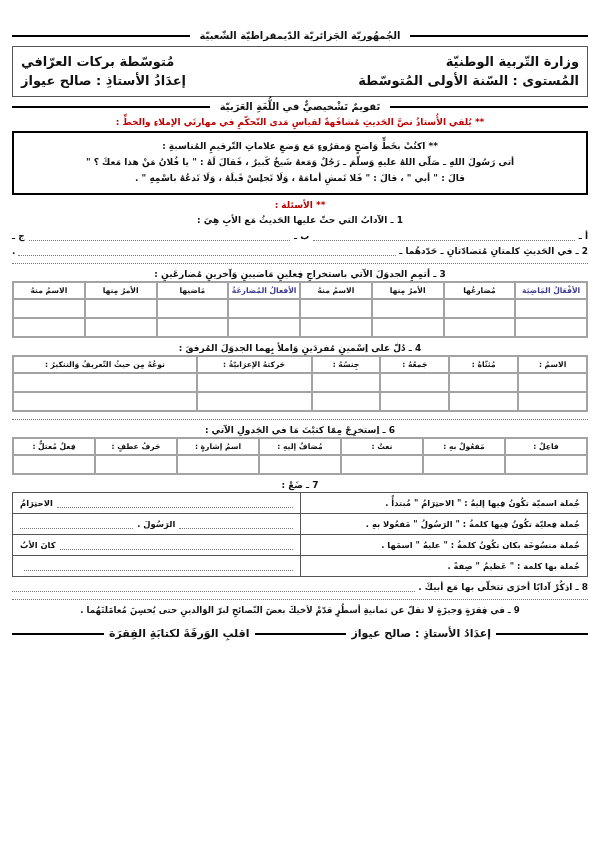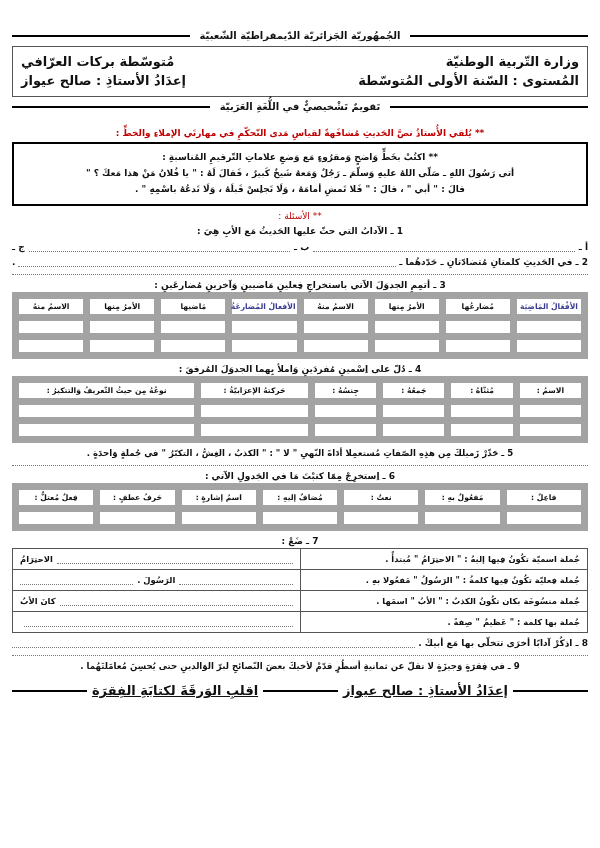--- a/index.html
+++ b/index.html
@@ -41,23 +41,23 @@
   }
   .hdr-row {
     display: flex; justify-content: space-between; align-items: baseline;
     padding: 2px 0;
   }
   .hdr-row > div { font-size: 13px; font-weight: bold; white-space: nowrap; }
 
   
   .red-line {
     color: #c00000; font-weight: bold; font-size: 9px;
-    text-align: center; margin: 16px 0 4px 0;
-  }
-  .red-word { color: #c00000; font-weight: normal; }
+    text-align: center; margin: 5px 0 4px 0;
+  }
+  .red-word { color: #c00000; font-weight: bold; }
 
   
   .hadith-box {
     border: 2px solid #000;
     padding: 6px 9px 7px 9px;
   }
   .hadith-box .l {
     text-align: right; font-size: 9px; font-weight: bold;
     line-height: 1.75; white-space: nowrap;
   }
@@ -87,21 +87,21 @@
   }
   .inline-q .t { flex: 0 0 auto; white-space: nowrap; }
   .inline-q .fill { flex: 1 1 auto; border-bottom: 1px dotted #777; height: 9px; }
 
   
   table.grid {
     width: 100%; border-collapse: collapse; table-layout: fixed;
     margin: 2px 0 2px 0;
   }
   table.grid th, table.grid td {
-    border: 7px solid #a3a3a3;
+    border: 2px solid #a3a3a3;
     text-align: center; vertical-align: middle;
     font-weight: bold;
     padding: 3px 1px;
   }
   table.grid th { font-size: 7.6px; height: 17px; white-space: nowrap; }
   table.grid td { height: 19px; }
   th.accent { color: #3b3b8f; }
 
   
   table.t7 { width: 100%; border-collapse: collapse; table-layout: fixed; margin: 2px 0 0 0; }
@@ -115,21 +115,21 @@
   .ans-wrap { display: flex; align-items: center; gap: 4px; direction: rtl; }
   .ans-wrap .aval { flex: 0 0 auto; white-space: nowrap; }
   .ans-wrap .adots { flex: 1 1 auto; border-bottom: 1px dotted #777; height: 9px; }
 
   
   .footer {
     display: flex; align-items: center; gap: 5px;
     margin-top: 12px;
   }
   .footer .bar { flex: 1 1 auto; height: 0; border-top: 2px solid #000; }
-  .footer .txt { flex: 0 0 auto; font-size: 13px; font-weight: bold; white-space: nowrap; text-decoration: underline; }
+  .footer .txt { flex: 0 0 auto; font-size: 11px; font-weight: bold; white-space: nowrap; }
 </style>
 </head>
 <body>
 
 <div class="page">
 
   <div class="rule-title">
     <div class="bar"></div>
     <div class="txt">الجُمهُوريّة الجَزائريّة الدّيمقراطيّة الشّعبيّة</div>
     <div class="bar"></div>
@@ -251,21 +251,20 @@
         <td></td>
         <td></td>
         <td></td>
         <td></td>
         <td></td>
         <td></td>
       </tr>
     </tbody>
   </table>
 
-  <div class="q q-center small">5 ـ حَذّرْ زَميلكَ مِن هذِهِ الصّفاتِ مُستعمِلا أدَاةَ النّهيِ " لا " : " الكذبُ ، الغِشُّ ، التكبّرُ " في جُملةٍ وَاحدَةٍ .</div>
   <div class="dots"></div>
 
   <div class="q q-center">6 ـ اِستخرِجْ مِمّا كتبْتَ مَا في الجَدولِ الآتي :</div>
   <table class="grid">
     <thead>
       <tr>
         <th>فاعِلٌ :</th>
         <th>مَفعُولٌ بهِ :</th>
         <th>نعتٌ :</th>
         <th>مُضافٌ إليهِ :</th>
@@ -307,21 +306,21 @@
         <td class="prompt">جُملة فِعليّة تكُونُ فِيها كلمةُ : " الرَسُولُ " مَفعُولا بهِ .</td>
         <td class="answer">
           <span class="ans-wrap">
             <span class="adots"></span>
             <span class="aval">الرَسُولَ .</span>
             <span class="adots"></span>
           </span>
         </td>
       </tr>
       <tr>
-        <td class="prompt">جُملة منسُوخَة بكان تكُونُ الكذبُ : " الأبُ " اسمَها .</td>
+        <td class="prompt">جُملة منسُوخَة بكان تكُونُ كلمةُ : " عليهُ " اسمَها .</td>
         <td class="answer">
           <span class="ans-wrap">
             <span class="adots"></span>
             <span class="aval">كانَ الأبُ</span>
           </span>
         </td>
       </tr>
       <tr>
         <td class="prompt">جُملة بها كلمة : " عَظيمٌ " صِفةً .</td>
         <td class="answer">

